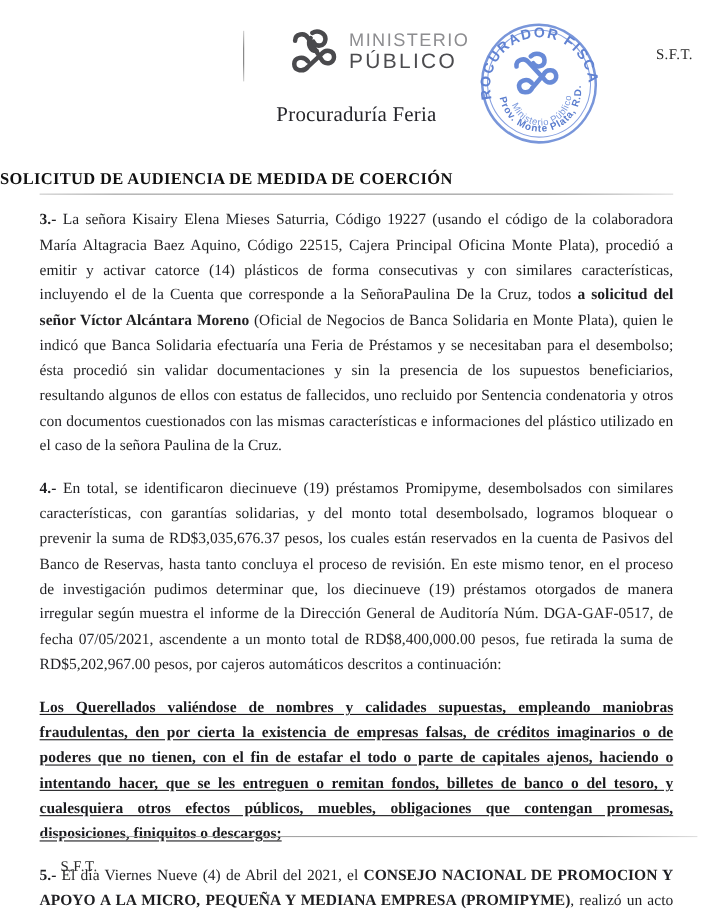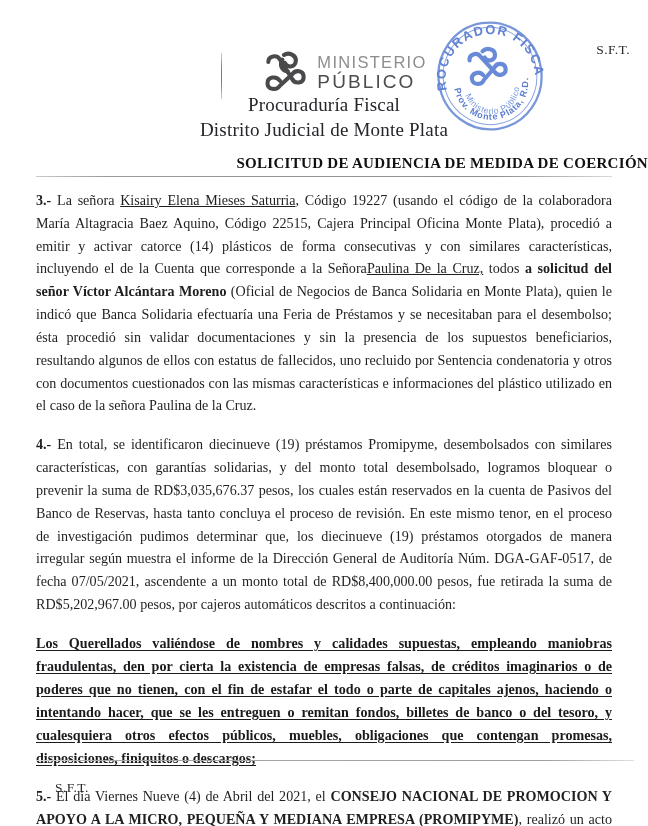--- a/index.html
+++ b/index.html
@@ -23,21 +23,20 @@
     height: 150px;
   }
   .logo-row {
     position: absolute;
     top: 26px;
     left: 0;
     right: 0;
     display: flex;
     align-items: flex-start;
     justify-content: center;
-    margin-top: 25px;
   }
   .logo-divider {
     width: 1px;
     height: 46px;
     background: linear-gradient(to bottom, #cfcfcf, #7c7c7c 35%, #7c7c7c 65%, #cfcfcf);
     margin-right: 38px;
     margin-top: 2px;
   }
   .logo-mark {
     width: 48px;
@@ -96,21 +95,21 @@
     left: 428px;
     top: 12px;
     width: 124px;
     height: 128px;
     opacity: 0.93;
   }
 
   
   .doc-title-wrap {
     margin-top: 4px;
-    text-align: right;
+    text-align: left;
   }
   .doc-title {
     display: inline-block;
     font-size: 15px;
     font-weight: bold;
     letter-spacing: 0.3px;
     color: #101010;
     font-family: "Liberation Serif", "DejaVu Serif", serif;
   }
   .rule {
@@ -128,21 +127,21 @@
     text-align: justify;
     font-size: 14.1px;
     line-height: 1.62;
     color: #1f1f22;
     font-family: "Liberation Serif", "DejaVu Serif", serif;
     text-justify: inter-word;
   }
   p.para:last-child { margin-bottom: 0; }
   .num { font-weight: bold; }
   .b { font-weight: bold; }
-  .u { text-decoration: underline; }
+  .u { }
 
   p.quote-block {
     margin: 16px 0 15px 0;
     text-align: justify;
     font-size: 14.1px;
     line-height: 1.63;
     font-weight: bold;
     text-decoration: underline;
     text-underline-offset: 2px;
     color: #1b1b1e;
@@ -213,22 +212,21 @@
         </text>
         <text font-family="'Liberation Sans', sans-serif" font-size="9.5" font-weight="bold" fill="#4f74cb" letter-spacing="0.8">
           <textPath href="#arcBottom" startOffset="50%" text-anchor="middle">Prov. Monte Plata, R.D.</textPath>
         </text>
       </g>
     </svg>
 
     <div class="sft-top">S.F.T.</div>
 
     <div class="office-title">
-      <span>Procuraduría Fiscal</span>
-      <span>Distrito Judicial de Monte Plata</span>
+      <span>Procuraduría Feria</span>
     </div>
   </div>
 
   <div class="doc-title-wrap">
     <div class="doc-title">SOLICITUD DE AUDIENCIA DE MEDIDA DE COERCIÓN</div>
   </div>
   <div class="rule"></div>
 
   <div class="body-area">
 

